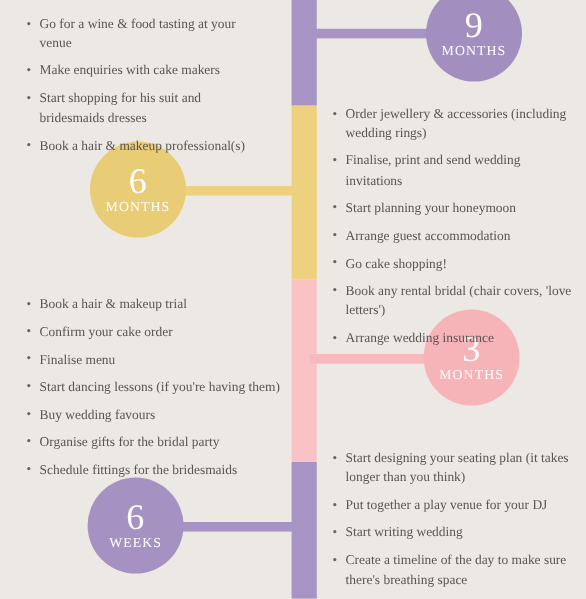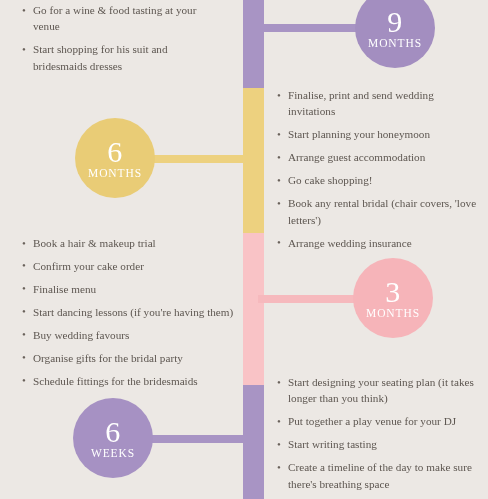--- a/index.html
+++ b/index.html
@@ -85,23 +85,23 @@
   }
   .tasklist .task::before {
     content: "\2022";
     position: absolute;
     left: 0;
     top: -0.5px;
     font-size: 11px;
     color: #6a625b;
   }
 
-  .list-12m { left: 22px;  top: 2px;   width: 198px; }
+  .list-12m { left: 22px;  top: 12px;   width: 198px; }
   .list-9m  { left: 277px; top: 87px;  width: 201px; }
-  .list-6m  { left: 22px;  top: 235px; width: 212px; }
+  .list-6m  { left: 22px;  top: 246px; width: 212px; }
   .list-3m  { left: 277px; top: 374px; width: 203px; }
 </style>
 </head>
 <body>
 
 <div id="infographic">
 
   <div class="spine-seg spine-purple-top"></div>
   <div class="spine-seg spine-gold"></div>
   <div class="spine-seg spine-pink"></div>
@@ -124,40 +124,43 @@
     <span class="num">3</span>
     <span class="unit">MONTHS</span>
   </div>
   <div class="circle c-6w">
     <span class="num">6</span>
     <span class="unit">WEEKS</span>
   </div>
 
   <div class="tasklist list-12m">
       <div class="task">Go for a wine &amp; food tasting at your venue</div>
+      <div class="task">Make enquiries with cake makers</div>
       <div class="task">Start shopping for his suit and bridesmaids dresses</div>
+      <div class="task">Book a hair &amp; makeup professional(s)</div>
     </div>
   <div class="tasklist list-9m">
+      <div class="task">Order jewellery &amp; accessories (including wedding rings)</div>
       <div class="task">Finalise, print and send wedding invitations</div>
       <div class="task">Start planning your honeymoon</div>
       <div class="task">Arrange guest accommodation</div>
       <div class="task">Go cake shopping!</div>
       <div class="task">Book any rental bridal (chair covers, 'love letters')</div>
       <div class="task">Arrange wedding insurance</div>
     </div>
   <div class="tasklist list-6m">
       <div class="task">Book a hair &amp; makeup trial</div>
       <div class="task">Confirm your cake order</div>
       <div class="task">Finalise menu</div>
       <div class="task">Start dancing lessons (if you're having them)</div>
       <div class="task">Buy wedding favours</div>
       <div class="task">Organise gifts for the bridal party</div>
       <div class="task">Schedule fittings for the bridesmaids</div>
     </div>
   <div class="tasklist list-3m">
       <div class="task">Start designing your seating plan (it takes longer than you think)</div>
       <div class="task">Put together a play venue for your DJ</div>
-      <div class="task">Start writing tasting</div>
+      <div class="task">Start writing wedding</div>
       <div class="task">Create a timeline of the day to make sure there's breathing space</div>
       <div class="task">Finalise room design</div>
     </div>
 
 </div>
 
 </body></html>

